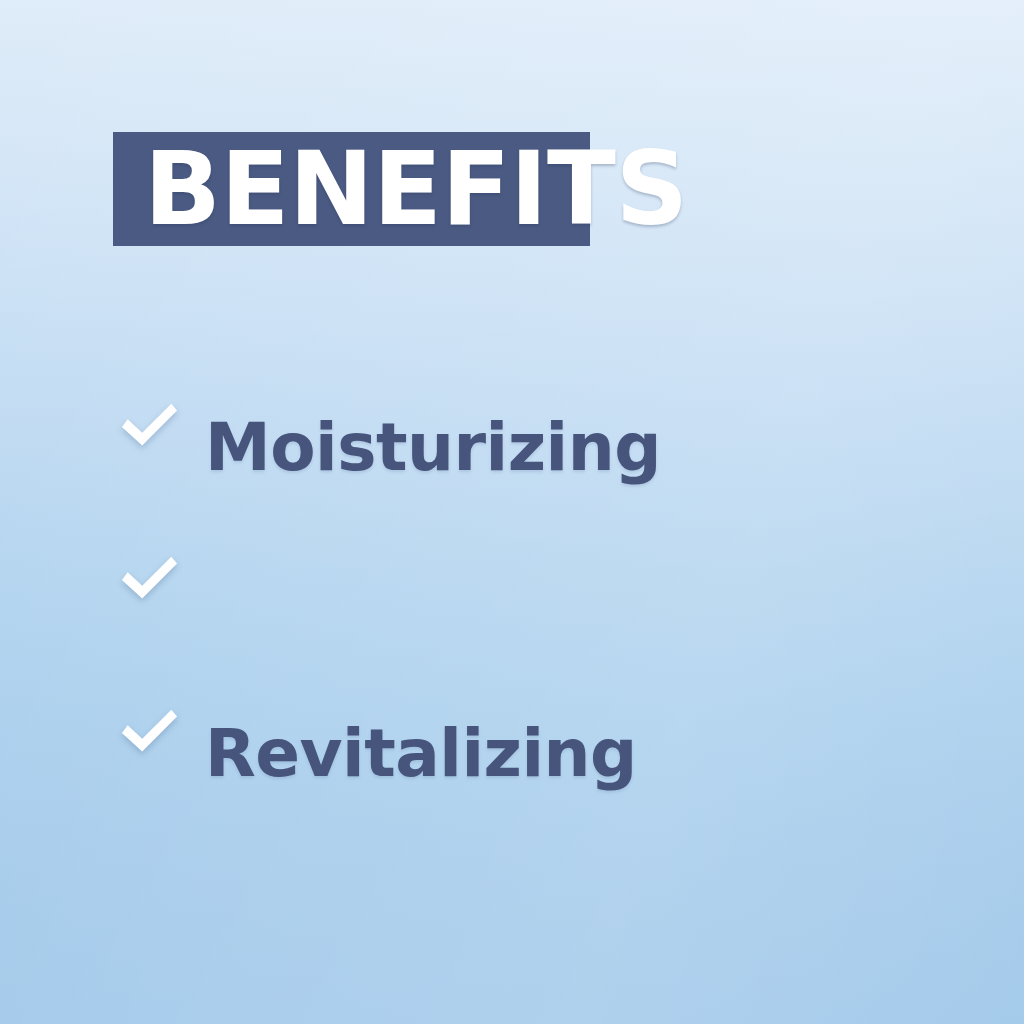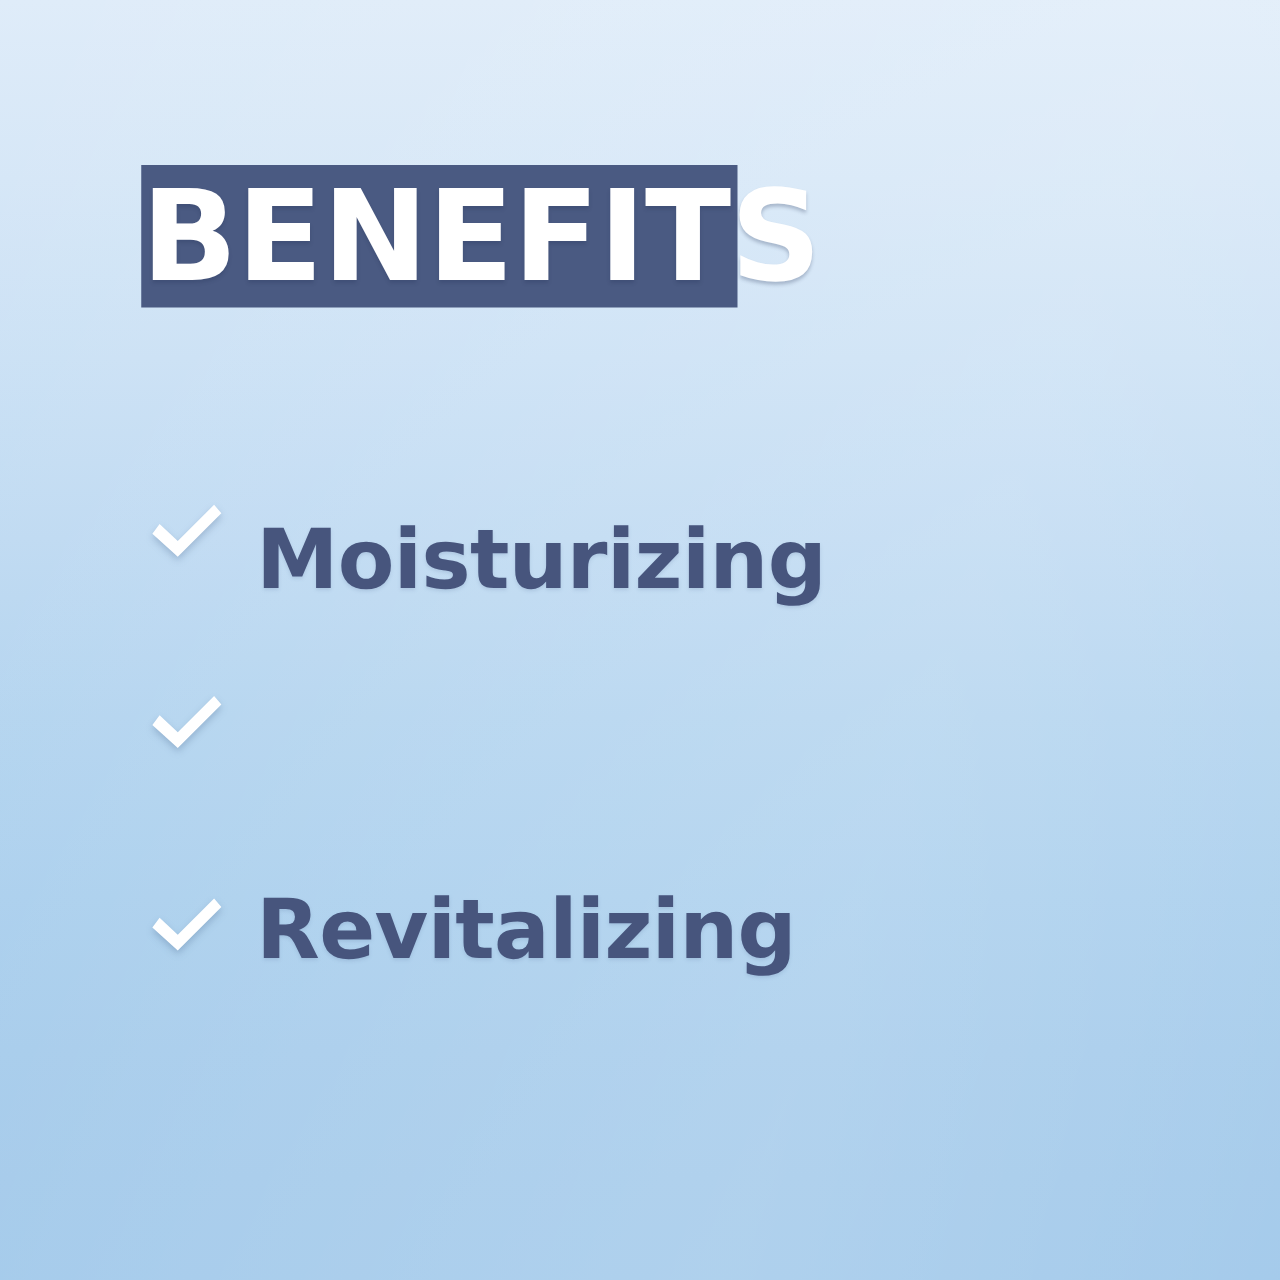--- a/index.html
+++ b/index.html
@@ -50,20 +50,21 @@
   .title-banner {
     position: absolute;
     left: 113px;
     top: 132px;
     width: 477px;
     height: 114px;
     background: #4a5a82;
     display: flex;
     align-items: center;
     box-sizing: border-box;
+    padding-left: 31px;
     z-index: 3;
   }
 
   .title-text {
     color: #ffffff;
     font-family: "DejaVu Sans", "Liberation Sans", sans-serif;
     font-size: 101px;
     font-weight: bold;
     letter-spacing: -0.5px;
     line-height: 1;
@@ -85,21 +86,20 @@
 
   .benefit-row {
     display: flex;
     align-items: center;
     height: 90px;
     margin-bottom: 63px;
   }
 
   .benefit-row:last-child {
     margin-bottom: 0;
-    align-items: flex-end;
   }
 
   .check-icon {
     flex: 0 0 auto;
     width: 72px;
     height: 72px;
     display: flex;
     align-items: center;
     justify-content: center;
     margin-right: 20px;

